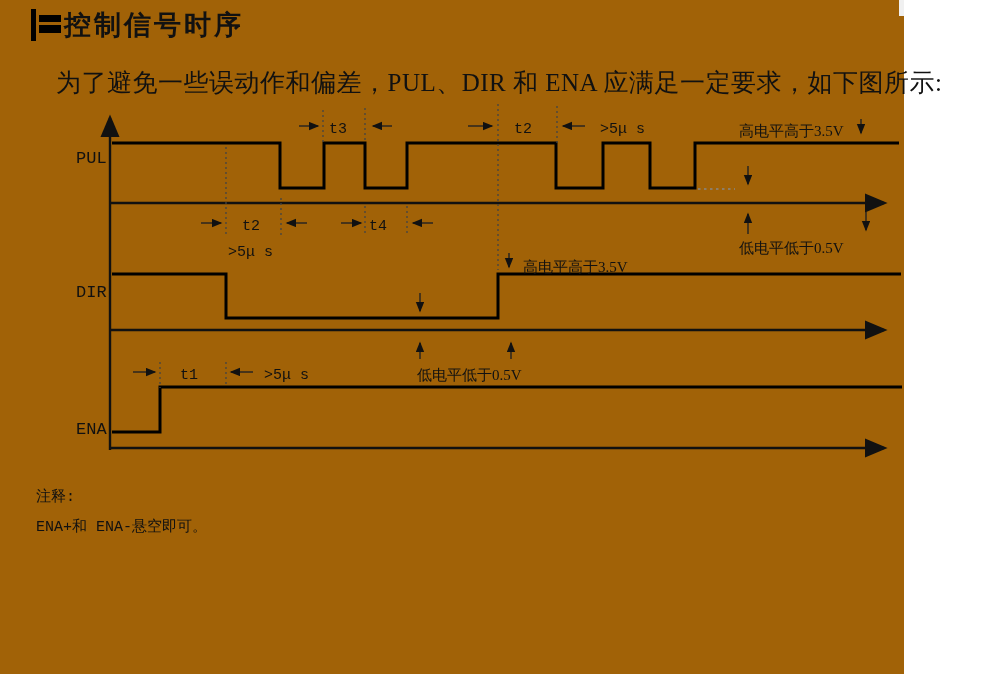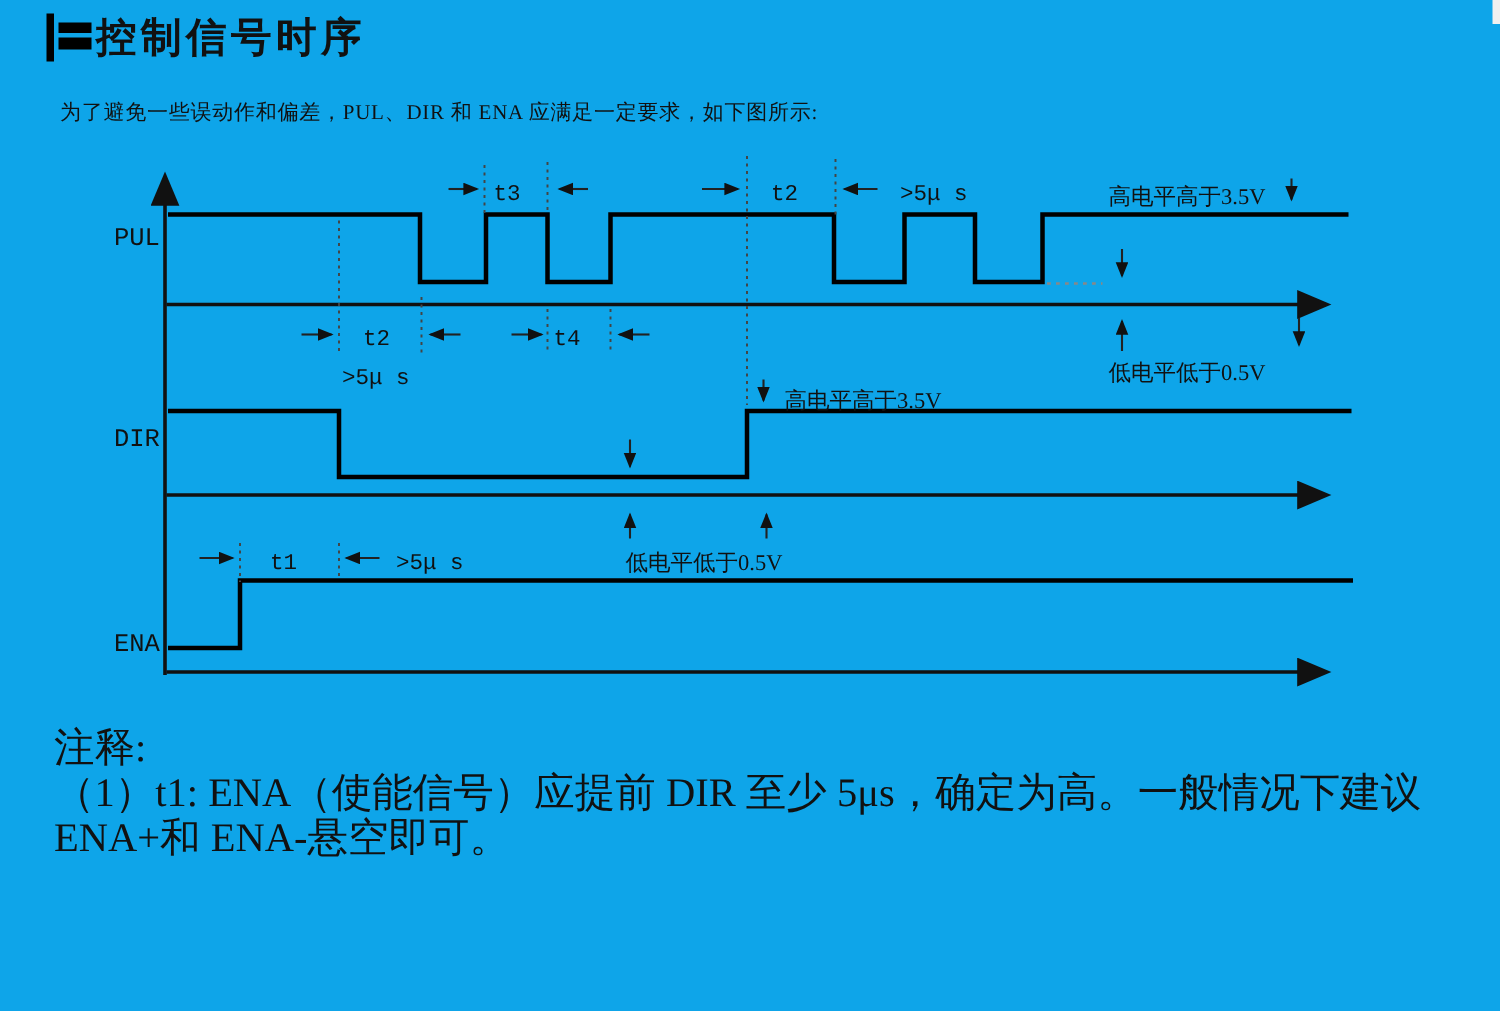--- a/index.html
+++ b/index.html
@@ -1,46 +1,46 @@
 <!DOCTYPE html>
 <html><head>
 <meta charset="utf-8">
 <style>
   html,body { margin:0; padding:0; background:#fff; }
   body { width:1000px; height:674px; overflow:hidden;
          font-family:"Liberation Serif", serif; color:#111; }
-  .page { position:relative; width:1000px; height:674px; background:#0ea5e9; }
+  .page { position:relative; width:904px; height:674px; background:#a16207; }
 
   
   .title-row { position:absolute; top:7px; left:28px; height:36px; }
   .title-icon { position:absolute; left:0; top:0; width:36px; height:36px; }
   .ti-v  { position:absolute; left:3px;  top:2px;  width:5px;  height:32px; background:#000; }
   .ti-h1 { position:absolute; left:11px; top:8px;  width:22px; height:7px;  background:#000; }
   .ti-h2 { position:absolute; left:11px; top:18px; width:22px; height:8px;  background:#000; }
   .page-title { position:absolute; left:36px; top:0; margin:0; white-space:nowrap;
                 font-size:27px; font-weight:600; letter-spacing:3px; line-height:36px; }
 
   
-  .intro { position:absolute; top:66px; left:40px; margin:0; white-space:nowrap;
-           font-size:14px; letter-spacing:0.5px; }
+  .intro { position:absolute; top:66px; left:56px; margin:0; white-space:nowrap;
+           font-size:25px; letter-spacing:0.5px; }
 
   
   svg.diagram { position:absolute; top:100px; left:0; }
   svg .sig   { stroke:#000; stroke-width:3; fill:none; }
   svg .axis  { stroke:#111; stroke-width:2.4; }
   svg .dot   { stroke:#444; stroke-width:1.3; stroke-dasharray:2 3; }
   svg .trail { stroke:#888; stroke-width:1.6; stroke-dasharray:2.5 3.5; }
   svg .marr  { stroke:#222; stroke-width:1.4; }
   svg text.mono  { font-family:"Liberation Mono","DejaVu Sans Mono",monospace; font-size:15px; fill:#111; }
   svg text.mono-big { font-family:"Liberation Mono","DejaVu Sans Mono",monospace; font-size:17px; fill:#111; }
   svg text.cjk   { font-family:"Liberation Serif",serif; font-size:15px; fill:#111; }
 
   
   .notes { position:absolute; top:483px; left:36px; width:950px;
-           font-size:27px; line-height:30px; }
+           font-size:15px; line-height:30px;font-family:Liberation Mono, monospace; }
   .notes div { white-space:nowrap; }
 
   .edge-strip { position:absolute; right:0; top:0; width:5px; height:16px; background:#f0f0f0; }
 </style>
 </head>
 <body>
 
 <div class="page">
 
   <div class="title-row">
@@ -119,18 +119,17 @@
     <text class="mono" x="264" y="379">&gt;5μ s</text>
 
     <text class="cjk" x="739" y="136">高电平高于3.5V</text>
     <text class="cjk" x="739" y="253">低电平低于0.5V</text>
     <text class="cjk" x="523" y="272">高电平高于3.5V</text>
     <text class="cjk" x="417" y="380">低电平低于0.5V</text>
   </svg>
 
   <div class="notes">
     <div>注释:</div>
-    <div>（1）t1: ENA（使能信号）应提前 DIR 至少 5μs，确定为高。一般情况下建议</div>
     <div>ENA+和 ENA-悬空即可。</div>
   </div>
 
   <div class="edge-strip"></div>
 </div>
 
 </body></html>

